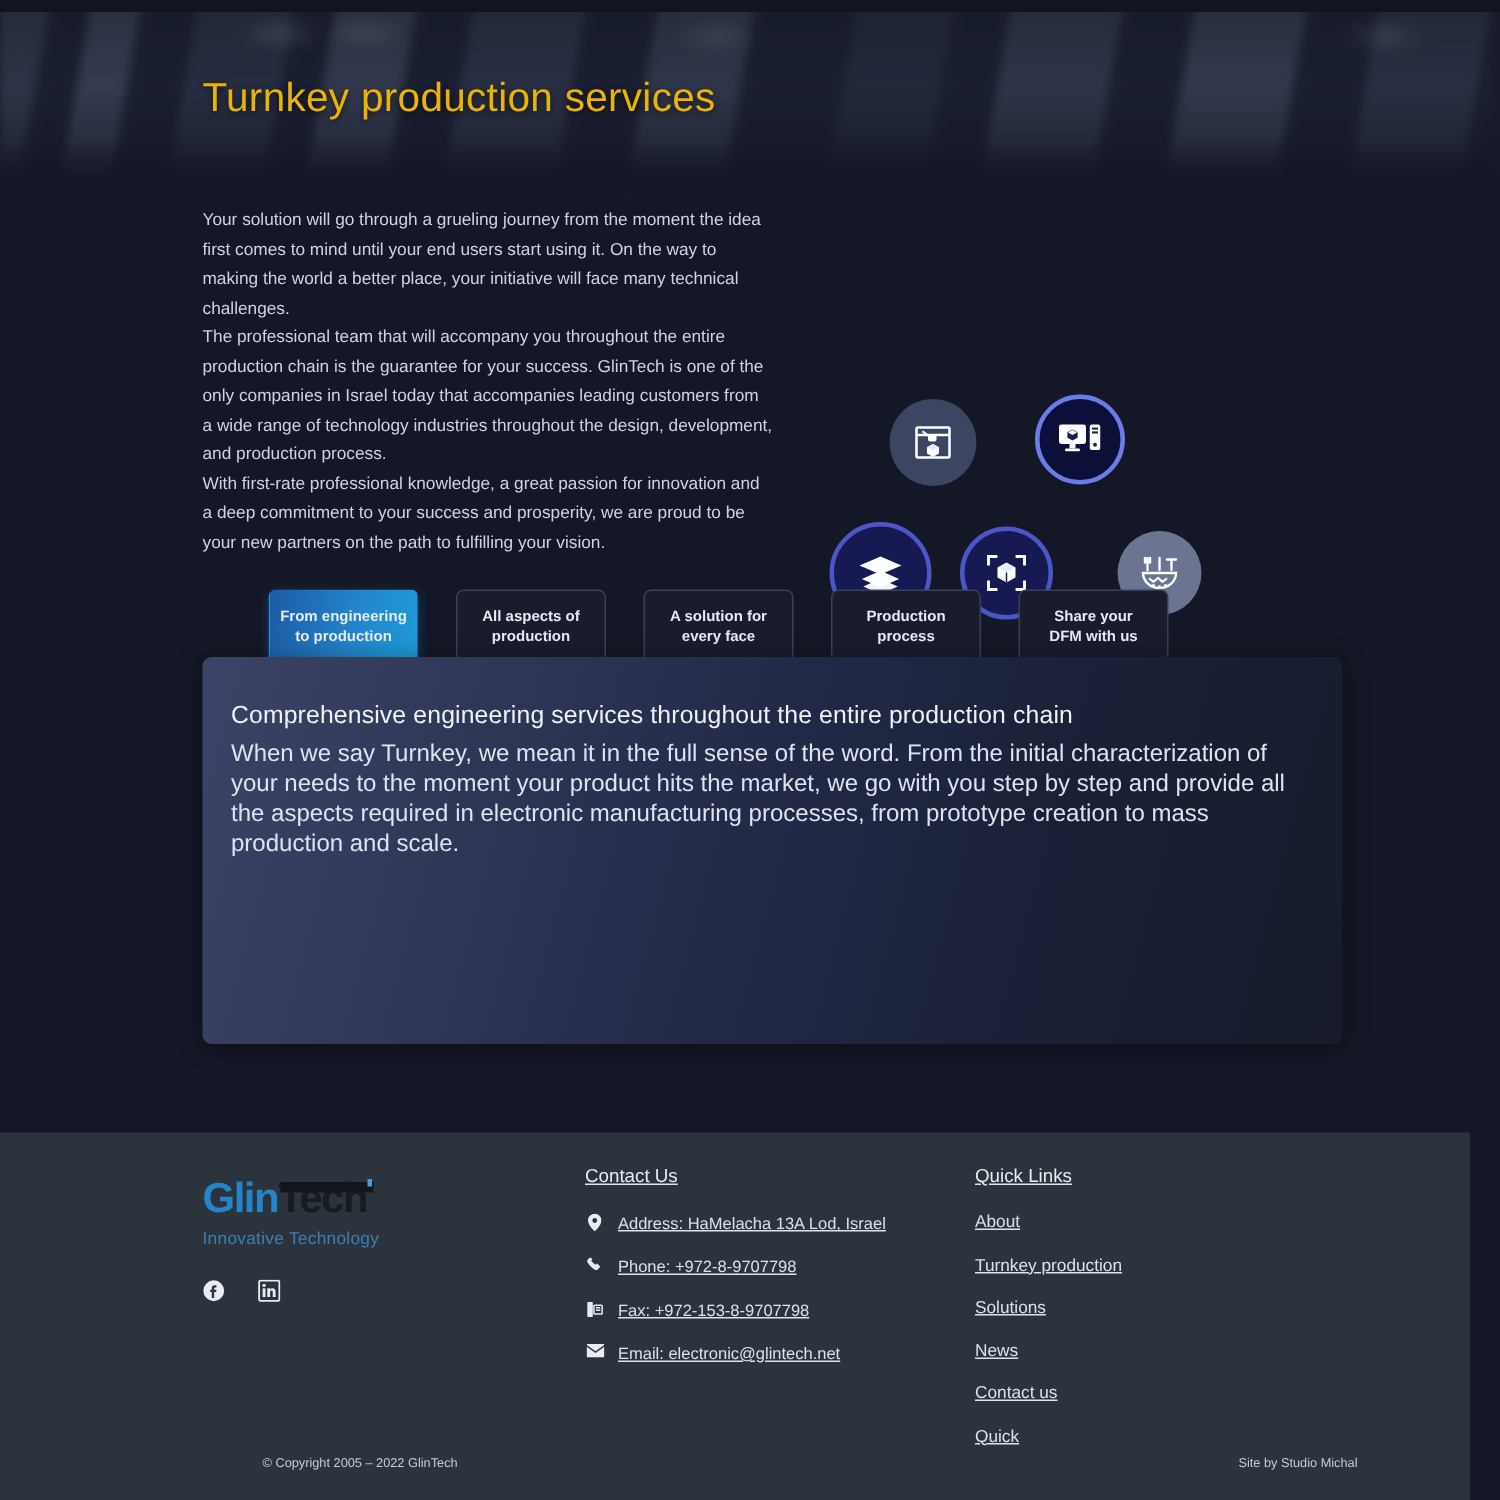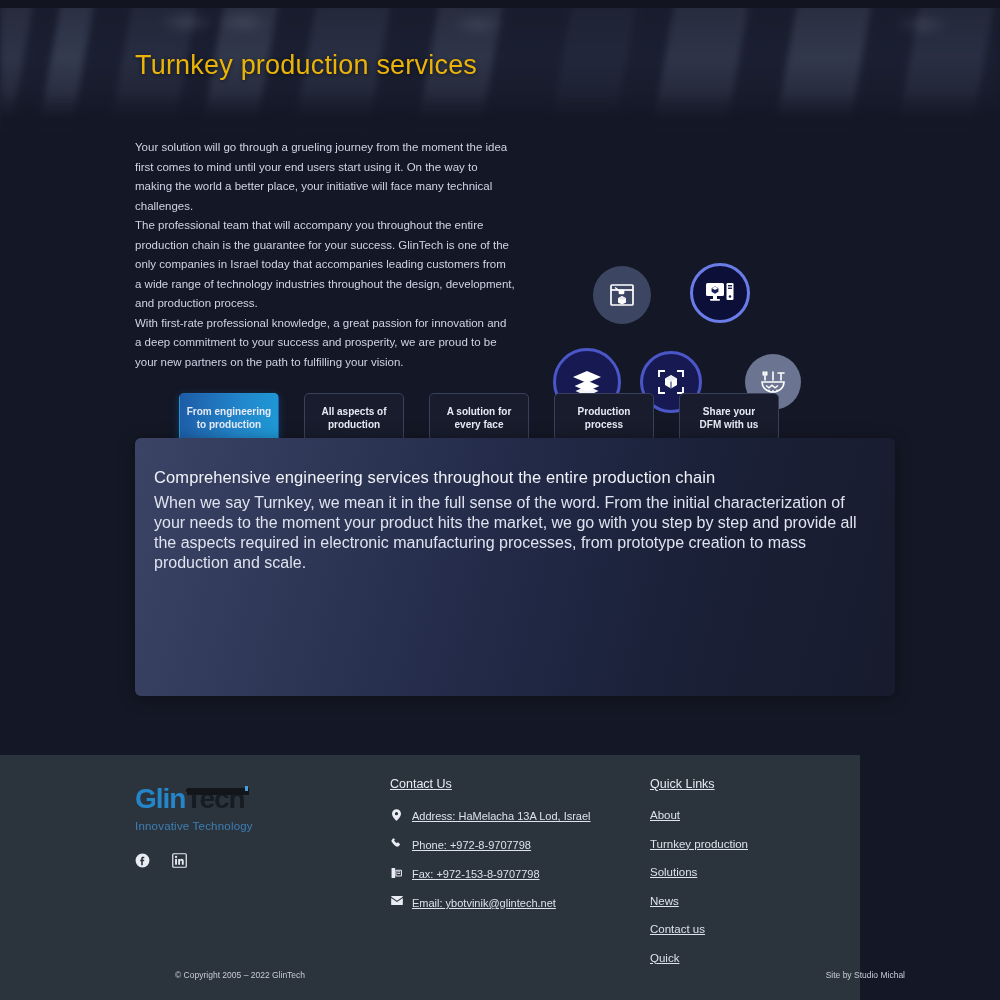--- a/index.html
+++ b/index.html
@@ -128,21 +128,21 @@
     position:absolute; left:19px; top:30px;
     font-size:16.5px; font-weight:400; color:#f0f2f8; letter-spacing:.1px;
   }
   .panel-body {
     position:absolute; left:19px; top:55px; width:725px;
     font-size:16px; line-height:20px; color:#dfe3ef;
   }
 
   
   .footer {
-    position:absolute; left:0; top:755px; width:860px; height:245px;
+    position:absolute; left:0; top:755px; width:980px; height:245px;
     background:#2b333d;
   }
   .f-col-brand { position:absolute; left:135px; top:28px; width:230px; }
   .logo { position:relative; width:122px; height:34px; }
   .logo-text {
     font-size:28px; font-weight:bold; letter-spacing:-1px;
     font-family:"Liberation Sans", sans-serif;
   }
   .logo-glin { color:#2585c9; }
   .logo-tech { color:#171c22; }
@@ -388,21 +388,21 @@
       </span>
       <span>Fax: +972-153-8-9707798</span>
     </div>
 
     <div class="f-row">
       <span class="fi">
         <svg width="12" height="9" viewBox="0 0 13 10" fill="#e9ecf2">
             <path d="M.5 0h12a.5.5 0 0 1 .5.5v.3L6.5 5.4 0 .8V.5A.5.5 0 0 1 .5 0zM0 2.1 6.5 6.6 13 2.1V9.5a.5.5 0 0 1-.5.5H.5A.5.5 0 0 1 0 9.5z"></path>
           </svg>
       </span>
-      <span>Email: ybotvinik@glintech.net</span>
+      <span>Email: electronic@glintech.net</span>
     </div>
   </div>
 
   <div class="f-col links">
     <div class="f-head">Quick Links</div>
     <a class="f-link">About</a>
     <a class="f-link">Turnkey production</a>
     <a class="f-link">Solutions</a>
     <a class="f-link">News</a>
     <a class="f-link">Contact us</a>

